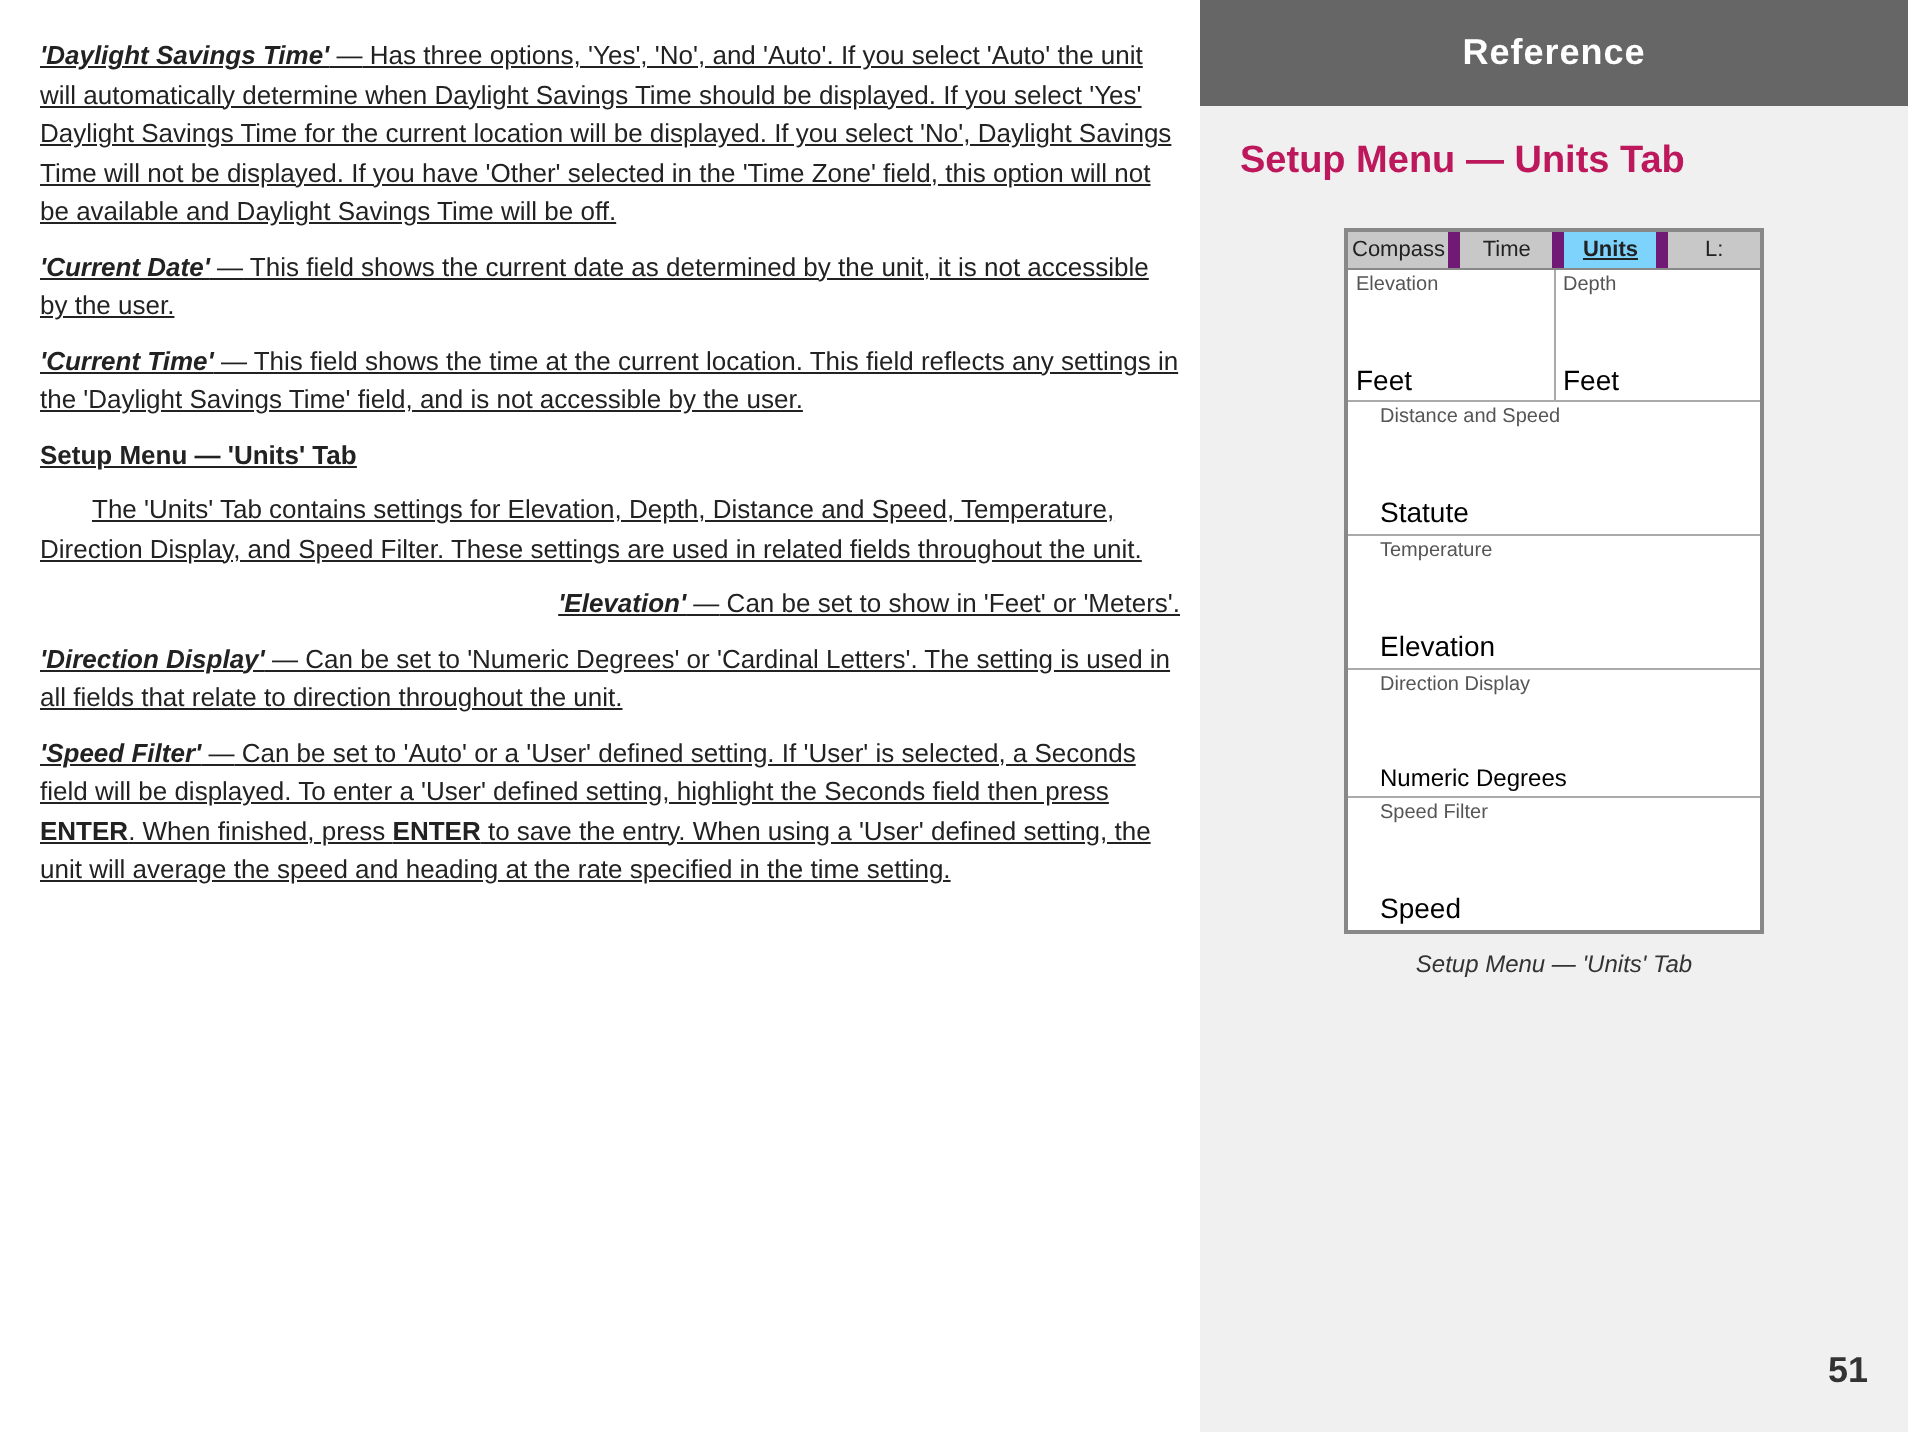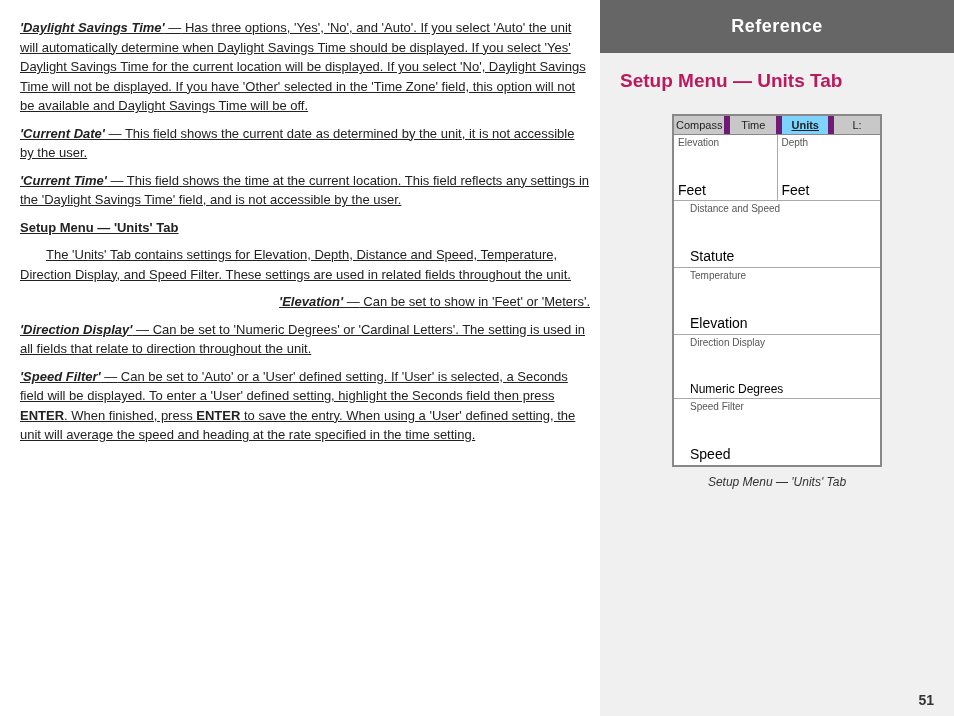--- a/index.html
+++ b/index.html
@@ -161,23 +161,23 @@
     .screen-caption {
       font-size: 12px;
       font-style: italic;
       text-align: center;
       margin-top: 8px;
       color: #333;
     }
 
     .page-num {
       position: absolute;
-      bottom: 8px;
+      bottom: 20px;
       right: 20px;
-      font-size: 14px;
+      font-size: 18px;
       font-weight: bold;
       color: #333;
     }
 
   </style>
 </head>
 <body>
 
 <div class="left-col">
   <p>

